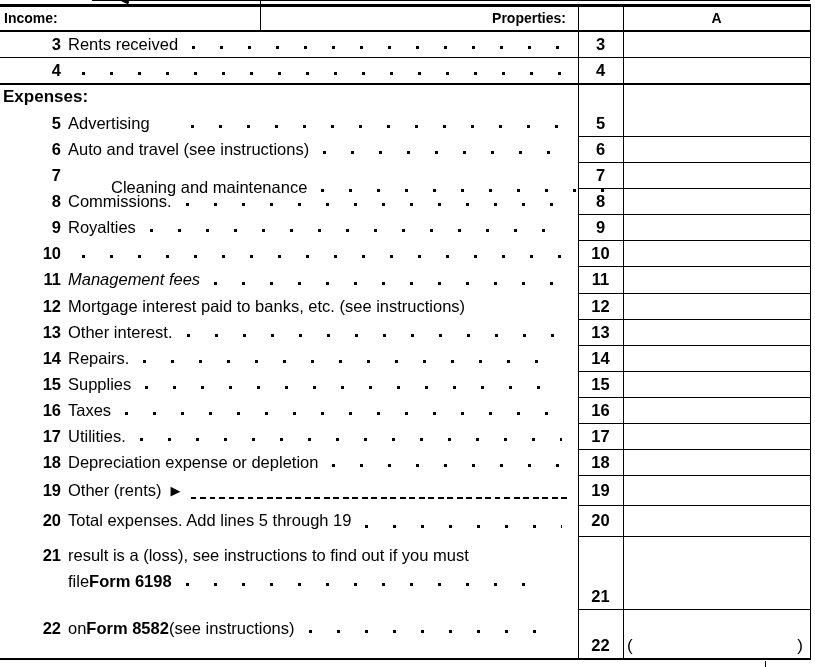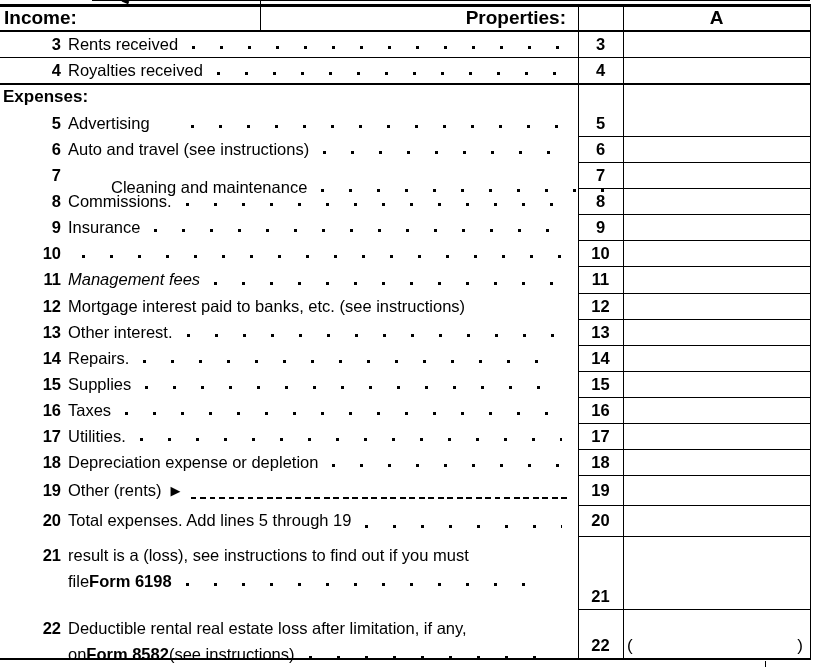--- a/index.html
+++ b/index.html
@@ -6,21 +6,21 @@
   body{width:815px;height:667px;overflow:hidden;
        font-family:"Liberation Sans","DejaVu Sans",sans-serif;color:#000;}
   #canvas{position:relative;width:815px;height:667px;background:#fff;}
 
   
   .hline,.vline{position:absolute;background:#000;}
   .hline{height:1.2px;}
   .vline{width:1.3px;}
 
   
-  .hdr-label{position:absolute;font-weight:bold;font-size:19px;line-height:26px;}
+  .hdr-label{position:absolute;font-weight:bold;font-size:14px;line-height:26px;}
 
   
   .lnum{position:absolute;left:30px;width:31px;text-align:right;
         font-weight:bold;font-size:16.5px;}
   .lbl{position:absolute;left:68px;display:flex;align-items:center;
        font-size:16.5px;white-space:nowrap;text-align:right;}
   .lbl .txt{flex:0 0 auto;}
   .section-label{position:absolute;left:3px;font-weight:bold;font-size:17px;}
 
   
@@ -82,21 +82,20 @@
   <div id="rows">
       <div class="lnum" style="top: 31px; line-height: 26px; height: 26px;">3</div>
       <div class="lbl" style="top: 31px; height: 26px; width: 510px;">
         <span class="txt">Rents received</span>
         <span class="dots"></span>
       </div>
       <div class="cnum center" style="top: 31px; height: 26px;">3</div>
       <div class="acell" style="top: 31px; height: 26px;"></div>
       <div class="lnum" style="top: 57px; line-height: 26px; height: 26px;">4</div>
       <div class="lbl" style="top: 57px; height: 26px; width: 510px;">
-        <span class="txt">Royalties received</span>
         <span class="dots"></span>
       </div>
       <div class="cnum center" style="top: 57px; height: 26px;">4</div>
       <div class="acell" style="top: 57px; height: 26px;"></div>
       <div class="lnum" style="top: 110px; line-height: 26px; height: 26px;">5</div>
       <div class="lbl" style="top: 110px; height: 26px; width: 510px; gap: 27px;">
         <span class="txt">Advertising</span>
         <span class="dots"></span>
       </div>
       <div class="cnum bottom" style="top: 84px; height: 52px;">5</div>
@@ -120,21 +119,21 @@
       <div class="lnum" style="top: 188px; line-height: 26px; height: 26px;">8</div>
       <div class="lbl" style="top: 188px; height: 26px; width: 510px;">
         <span class="txt">Commissions.</span>
         <span class="dots"></span>
       </div>
       <div class="hline" style="top: 188px; left: 578px; width: 233px;"></div>
       <div class="cnum center" style="top: 188px; height: 26px;">8</div>
       <div class="acell" style="top: 188px; height: 26px;"></div>
       <div class="lnum" style="top: 214px; line-height: 26px; height: 26px;">9</div>
       <div class="lbl" style="top: 214px; height: 26px; width: 510px;">
-        <span class="txt">Insurance</span>
+        <span class="txt">Royalties</span>
         <span class="dots"></span>
       </div>
       <div class="hline" style="top: 214px; left: 578px; width: 233px;"></div>
       <div class="cnum center" style="top: 214px; height: 26px;">9</div>
       <div class="acell" style="top: 214px; height: 26px;"></div>
       <div class="lnum" style="top: 240px; line-height: 26px; height: 26px;">10</div>
       <div class="lbl" style="top: 240px; height: 26px; width: 510px;">
         <span class="dots"></span>
       </div>
       <div class="hline" style="top: 240px; left: 578px; width: 233px;"></div>
@@ -230,23 +229,20 @@
           <span class="txt bold">Form 6198</span>
           <span class="dots"></span>
         </div>
       </div>
       <div class="hline" style="top: 536px; left: 578px; width: 233px;"></div>
       <div class="cnum bottom" style="top: 536px; height: 73px;">21</div>
       <div class="acell" style="top: 536px; height: 73px;"></div>
       <div class="lnum" style="top: 615px; line-height: 26px; height: 26px;">22</div>
       <div class="mlbl" style="top: 615px;">
         <div class="mline">
-          <span class="txt">Deductible rental real estate loss after limitation, if any,</span>
-        </div>
-        <div class="mline">
           <span class="txt">on </span>
           <span class="txt bold">Form 8582</span>
           <span class="txt"> (see instructions)</span>
           <span class="dots"></span>
         </div>
       </div>
       <div class="hline" style="top: 609px; left: 578px; width: 233px;"></div>
       <div class="cnum bottom" style="top: 609px; height: 49px;">22</div>
       <div class="acell" style="top: 609px; height: 49px;">
         <span class="paren open">(</span>

